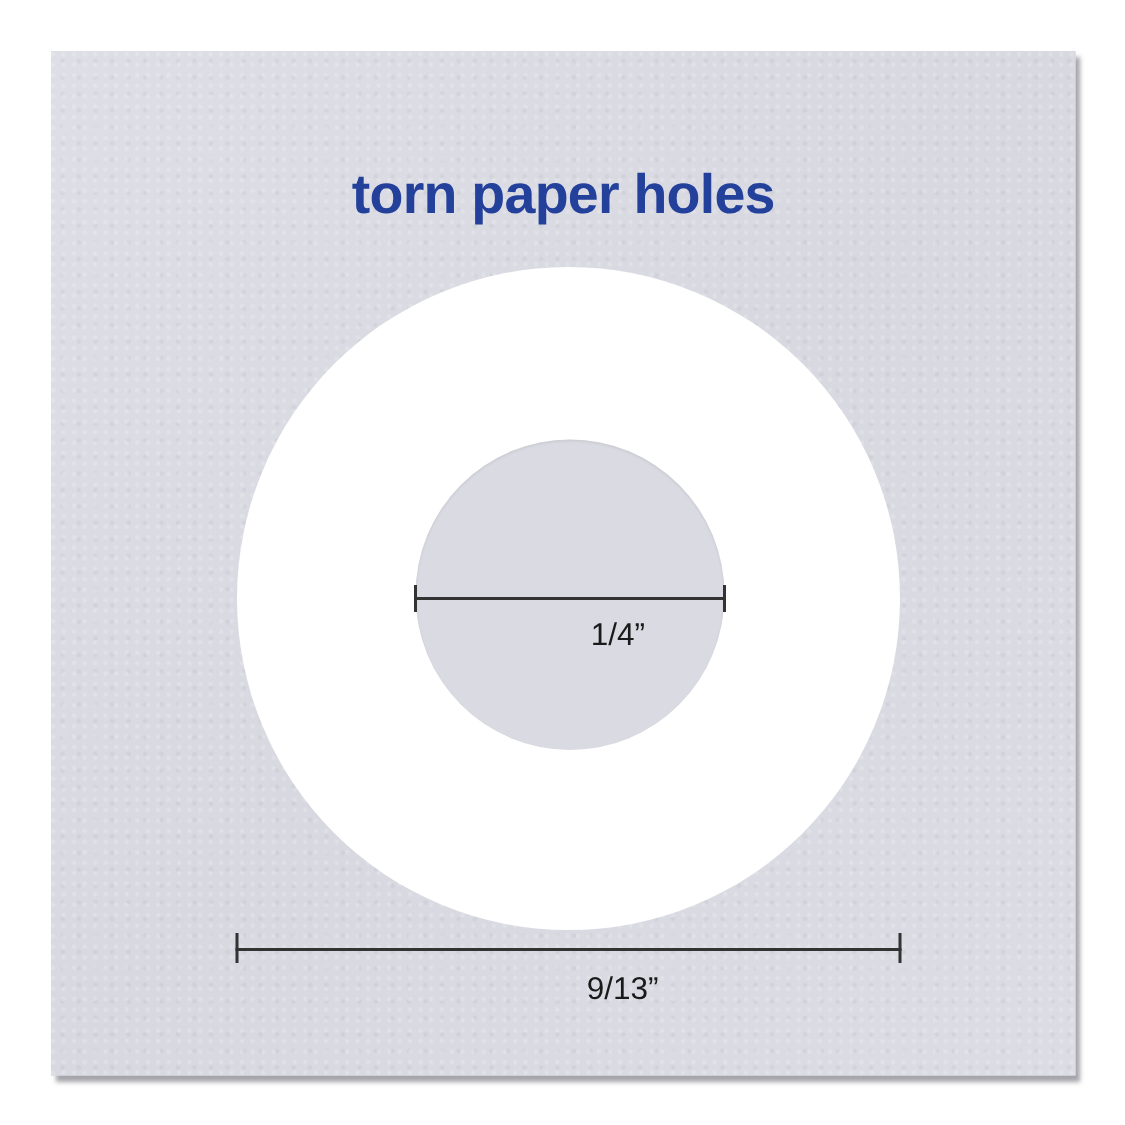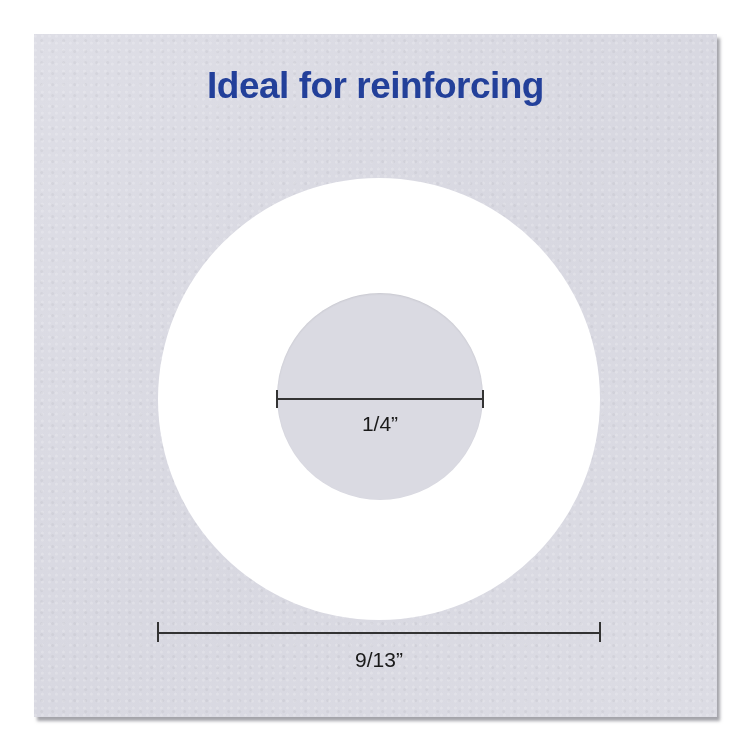--- a/index.html
+++ b/index.html
@@ -54,32 +54,33 @@
       height: 2px;
       background: #333333;
     }
     .dim-tick {
       position: absolute;
       width: 2px;
       background: #333333;
     }
     .dim-label {
       position: absolute;
-      text-align: center;
+      text-align: right;
       color: #1a1a1a;
       font-size: 21px;
       line-height: 24px;
     }
   </style>
 </head>
 <body>
 
 <div class="card">
   <h1 class="headline">
-    <span>Ideal for reinforcing</span><br>
+    <br>
+    <span>torn paper holes</span>
   </h1>
 
   <div class="ring"></div>
   <div class="hole"></div>
 
   <div>
     <div class="dim-tick" style="left:242px; top:356px; height:18px;"></div>
     <div class="dim-line" style="left:242px; top:364px; width:208px;"></div>
     <div class="dim-tick" style="left:448px; top:356px; height:18px;"></div>
     <div class="dim-label" style="left:296px; top:378px; width:100px;">1/4”</div>

